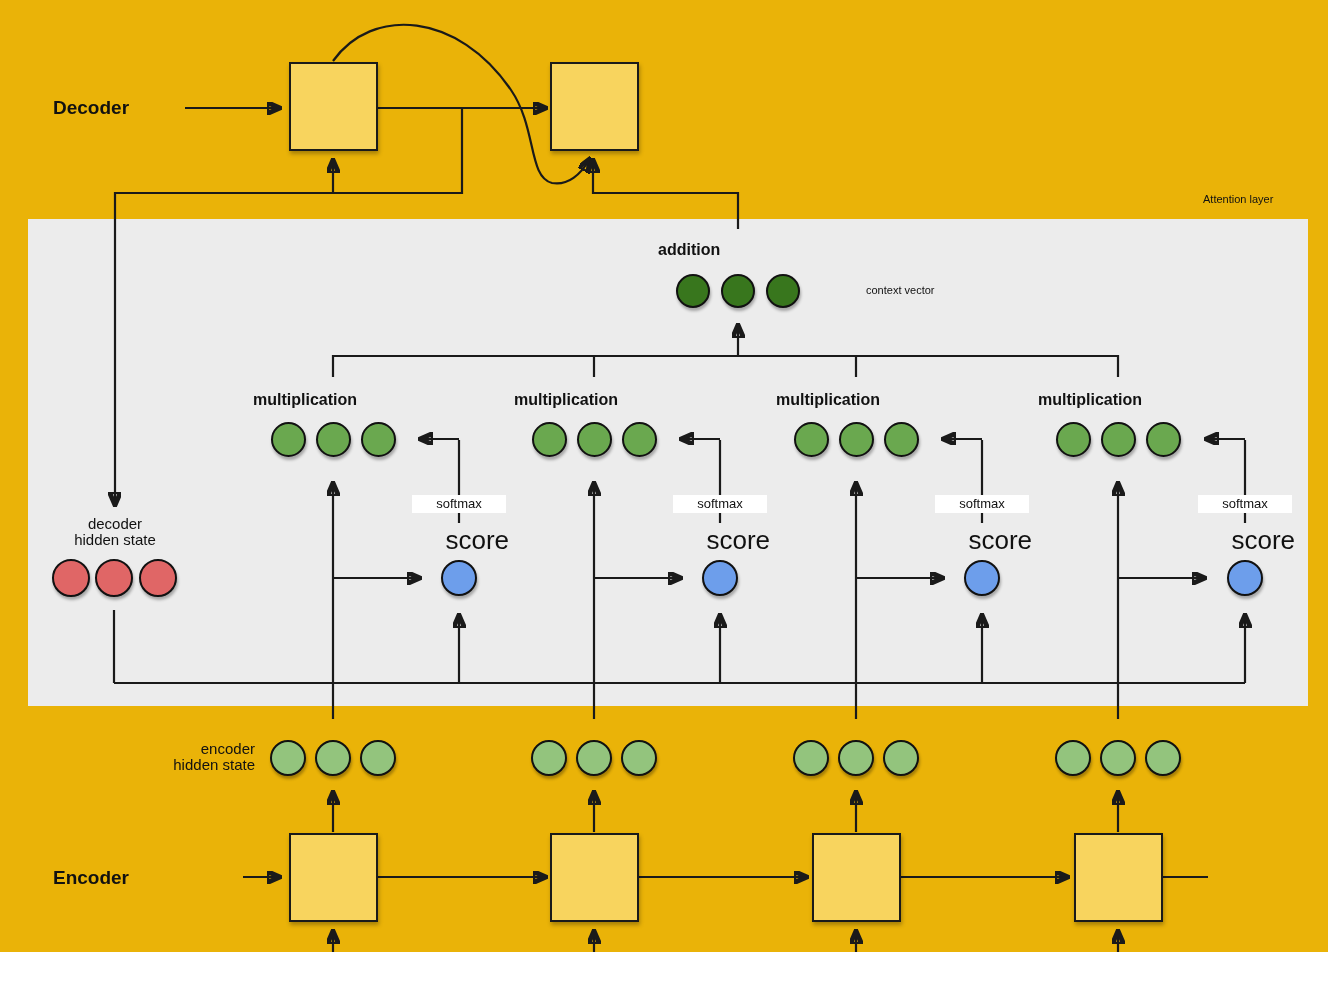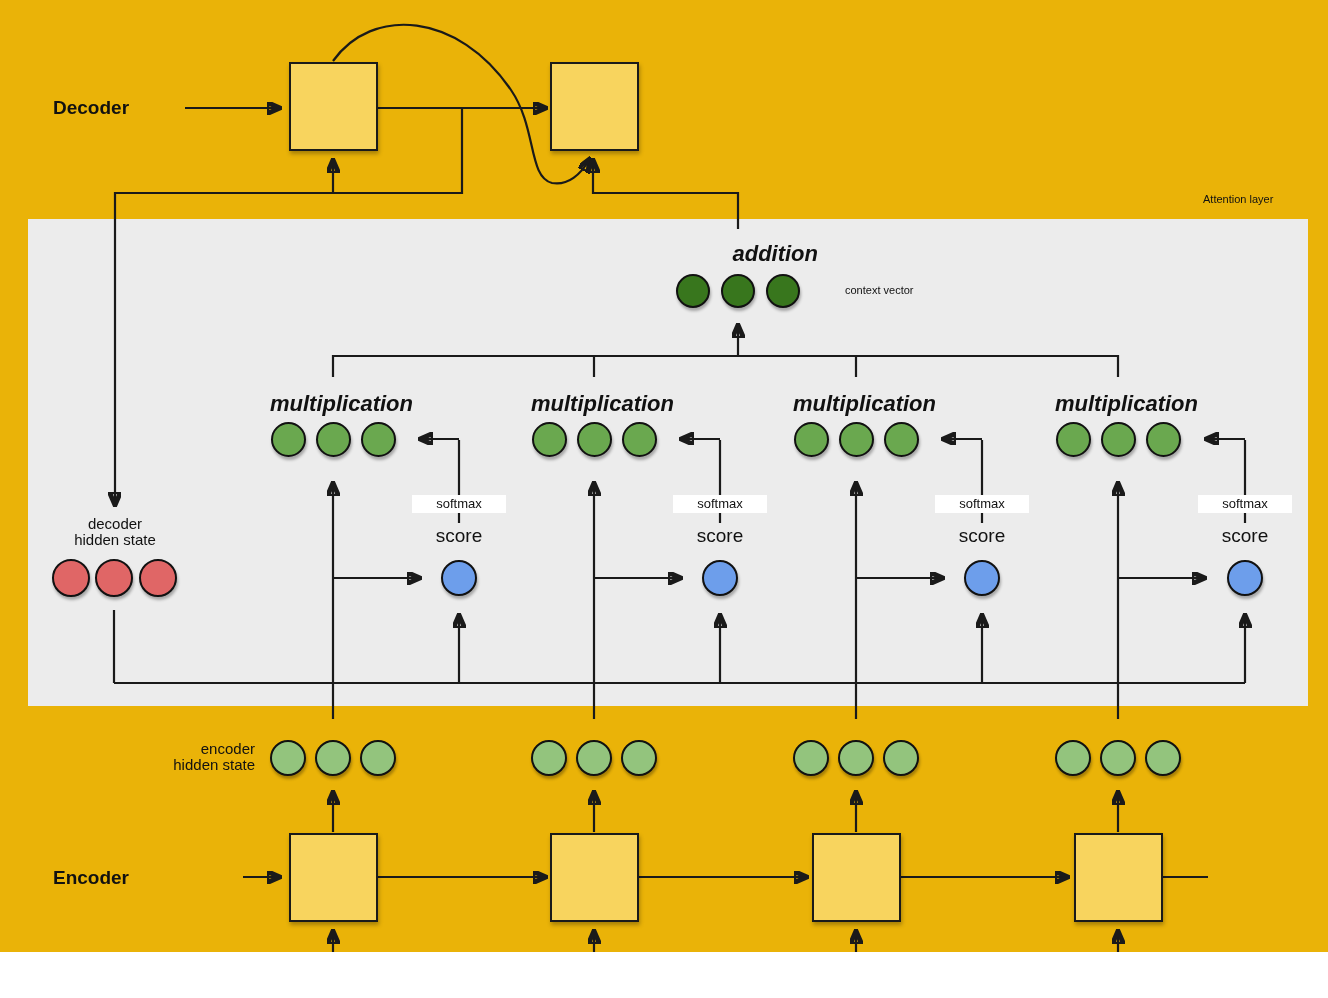--- a/index.html
+++ b/index.html
@@ -9,22 +9,22 @@
     font-family:"Liberation Sans",sans-serif;color:#111;
   }
   .panel{
     position:absolute;left:28px;top:219px;width:1280px;height:487px;
     background:var(--panel-gray,#ECECEC);
   }
   svg.wires{position:absolute;left:0;top:0;width:1328px;height:998px;}
   svg.wires path, svg.wires line{stroke:var(--line-dark,#1A1A1A);stroke-width:2.2;fill:none;}
   .lbl{position:absolute;white-space:nowrap;color:#111;}
   .side-lbl{font-size:19px;font-weight:bold;}
-  .op-lbl{font-size:22px;font-weight:bold;width:160px;text-align:right;font-style:italic;}
-  .score-lbl{font-size:19px;width:100px;text-align:center;}
+  .op-lbl{font-size:16px;font-weight:bold;width:160px;text-align:left;}
+  .score-lbl{font-size:26px;width:100px;text-align:right;}
   .small-lbl{font-size:11px;}
   .two-line{font-size:15px;line-height:16px;text-align:center;width:160px;}
   .two-line-r{font-size:15px;line-height:16px;text-align:right;width:140px;}
   .softmax{
     position:absolute;width:94px;height:18px;background:#ffffff;
     font-size:13px;text-align:center;line-height:18px;
   }
   .cell{
     position:absolute;width:89px;height:89px;box-sizing:border-box;
     background:var(--yellow-cell,#F8D45E);border:2px solid #1a1a1a;
@@ -114,21 +114,21 @@
   <div class="lbl side-lbl" style="left:53px;top:867px;">Encoder</div>
   <div class="lbl small-lbl" style="left:1203px;top:193px;">Attention layer</div>
 
   <div class="cell" style="left:289px;top:62px;"></div>
   <div class="cell" style="left:550px;top:62px;"></div>
 
   <div class="lbl op-lbl" style="left:658px;top:241px;">addition</div>
   <div class="c c34" style="left:676px;top:274px;"></div>
   <div class="c c34" style="left:721px;top:274px;"></div>
   <div class="c c34" style="left:766px;top:274px;"></div>
-  <div class="lbl small-lbl" style="left:845px;top:284px;">context vector</div>
+  <div class="lbl small-lbl" style="left:866px;top:284px;">context vector</div>
 
   <div class="lbl op-lbl" style="left:253px;top:391px;">multiplication</div>
   <div class="lbl op-lbl" style="left:514px;top:391px;">multiplication</div>
   <div class="lbl op-lbl" style="left:776px;top:391px;">multiplication</div>
   <div class="lbl op-lbl" style="left:1038px;top:391px;">multiplication</div>
 
   <div class="c c35" style="left:271px;top:422px;"></div>
   <div class="c c35" style="left:316px;top:422px;"></div>
   <div class="c c35" style="left:361px;top:422px;"></div>
   <div class="c c35" style="left:532px;top:422px;"></div>

